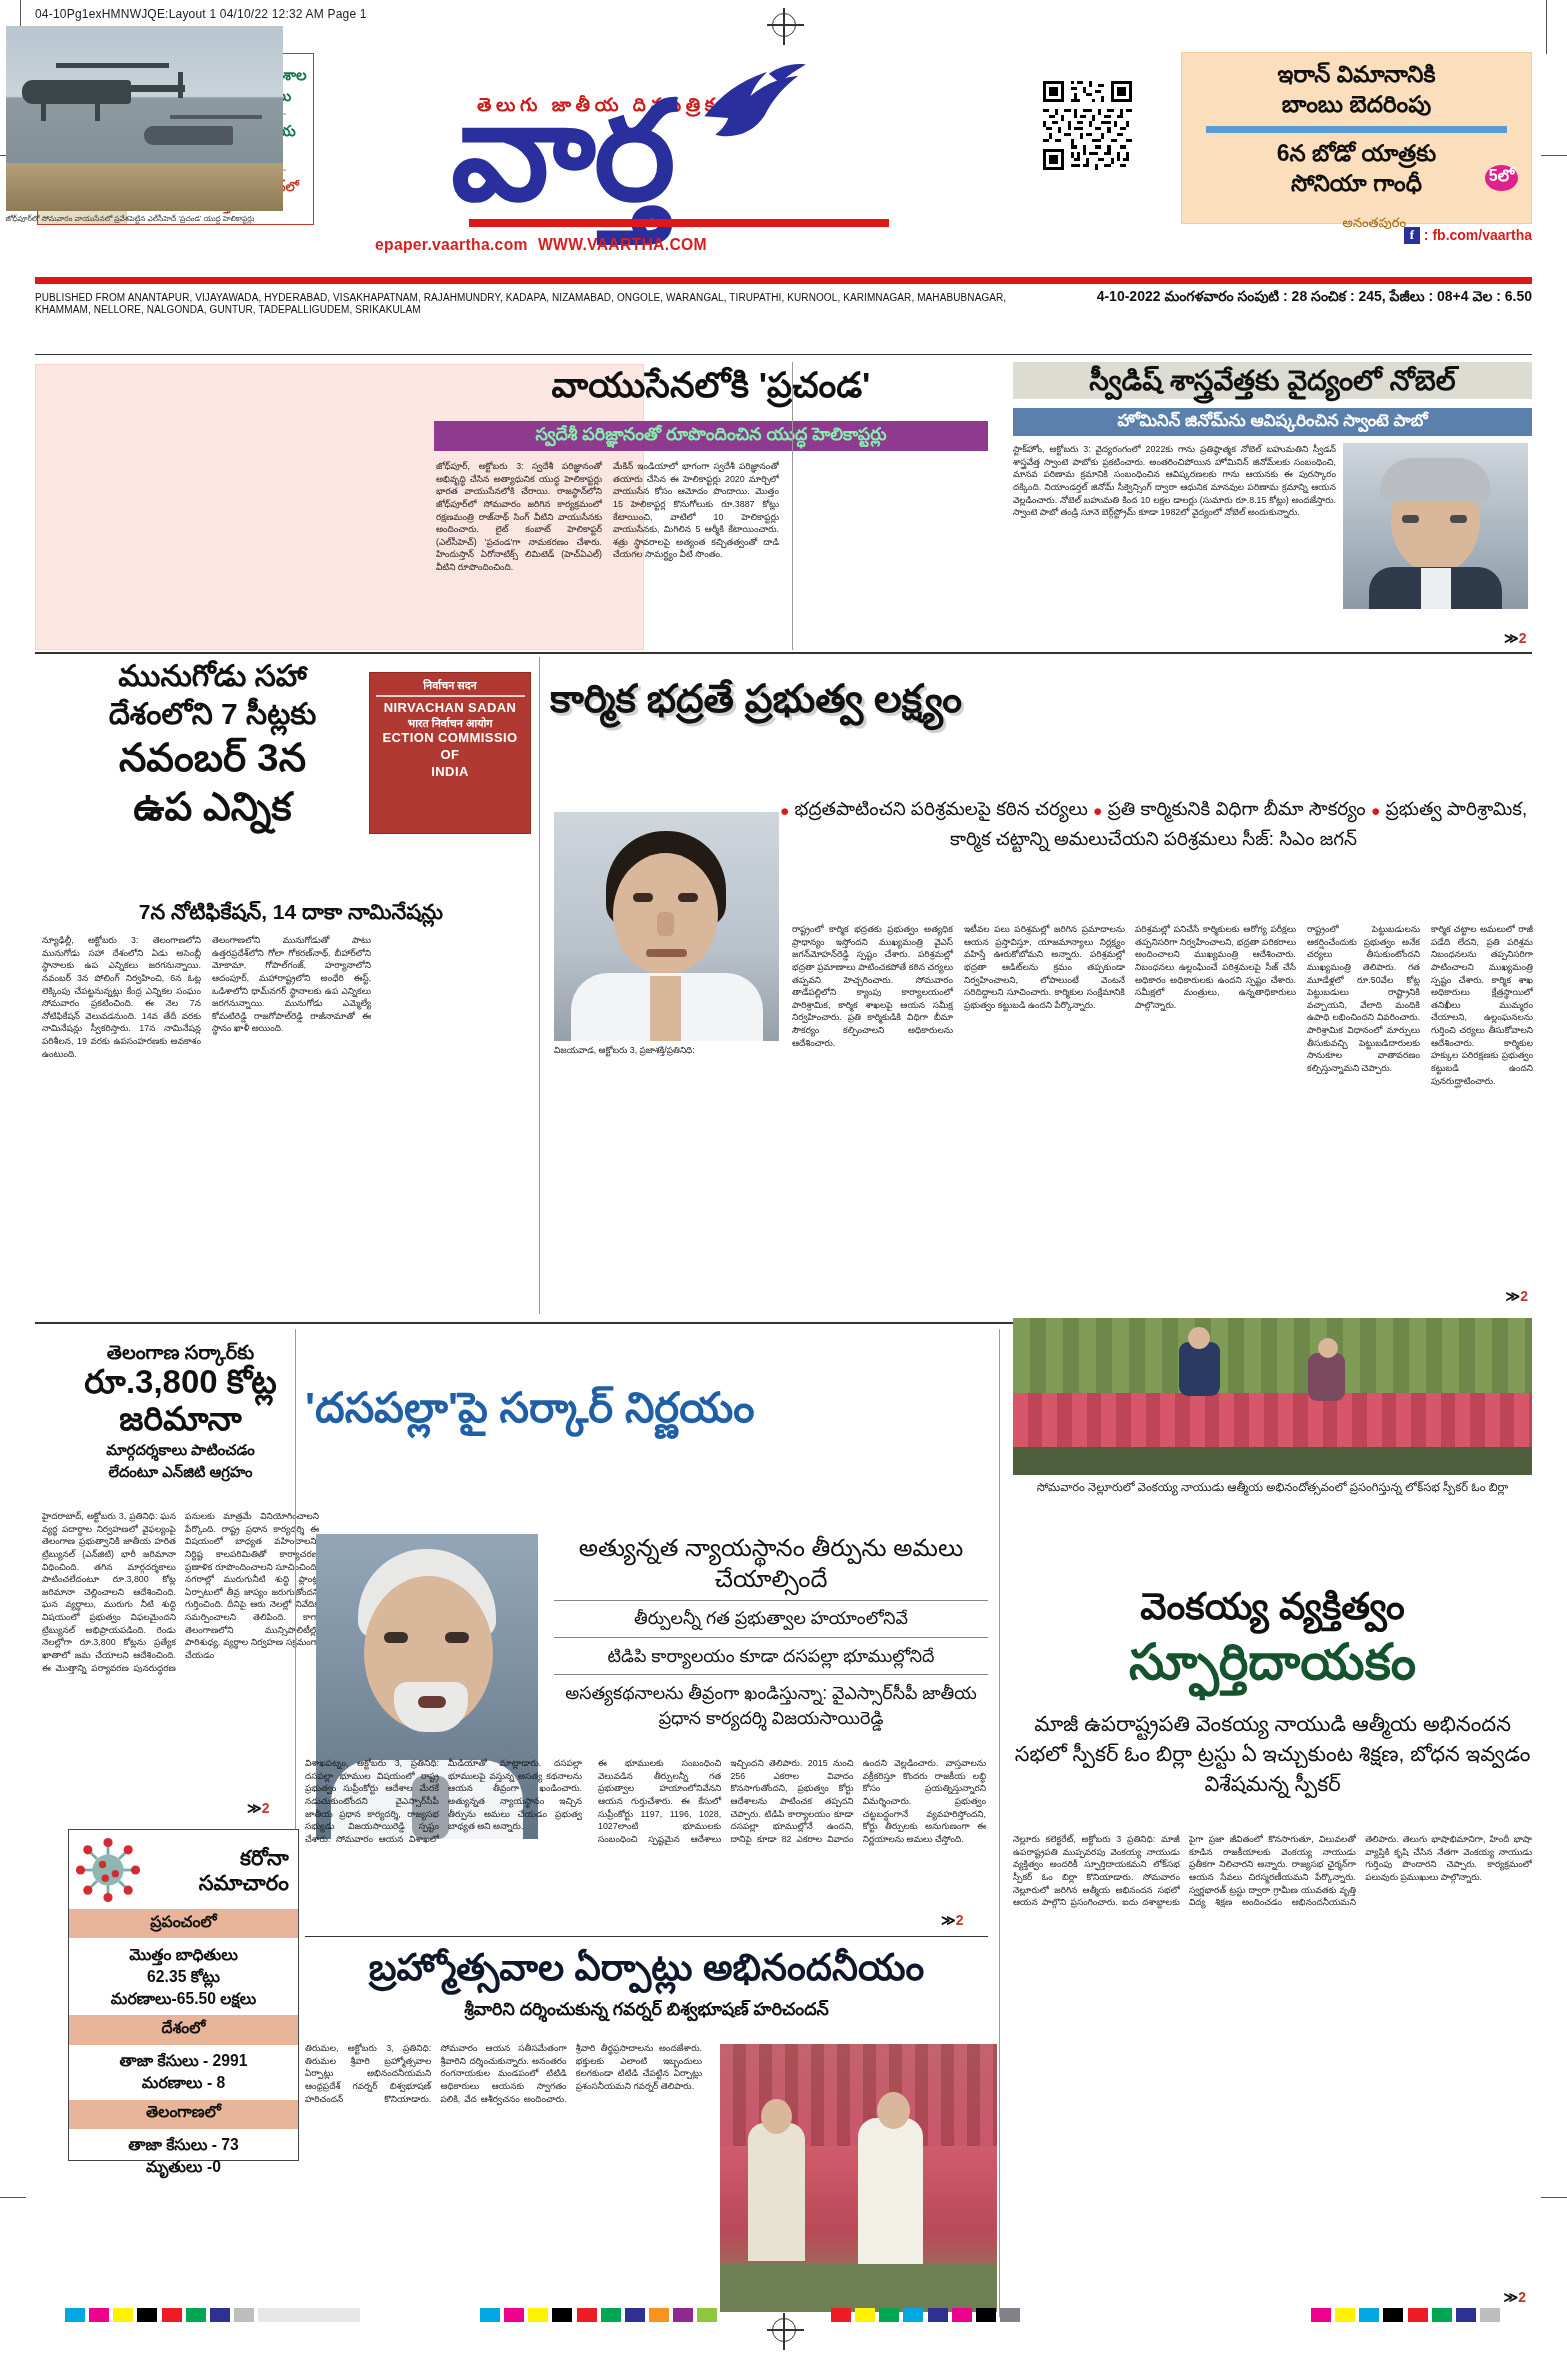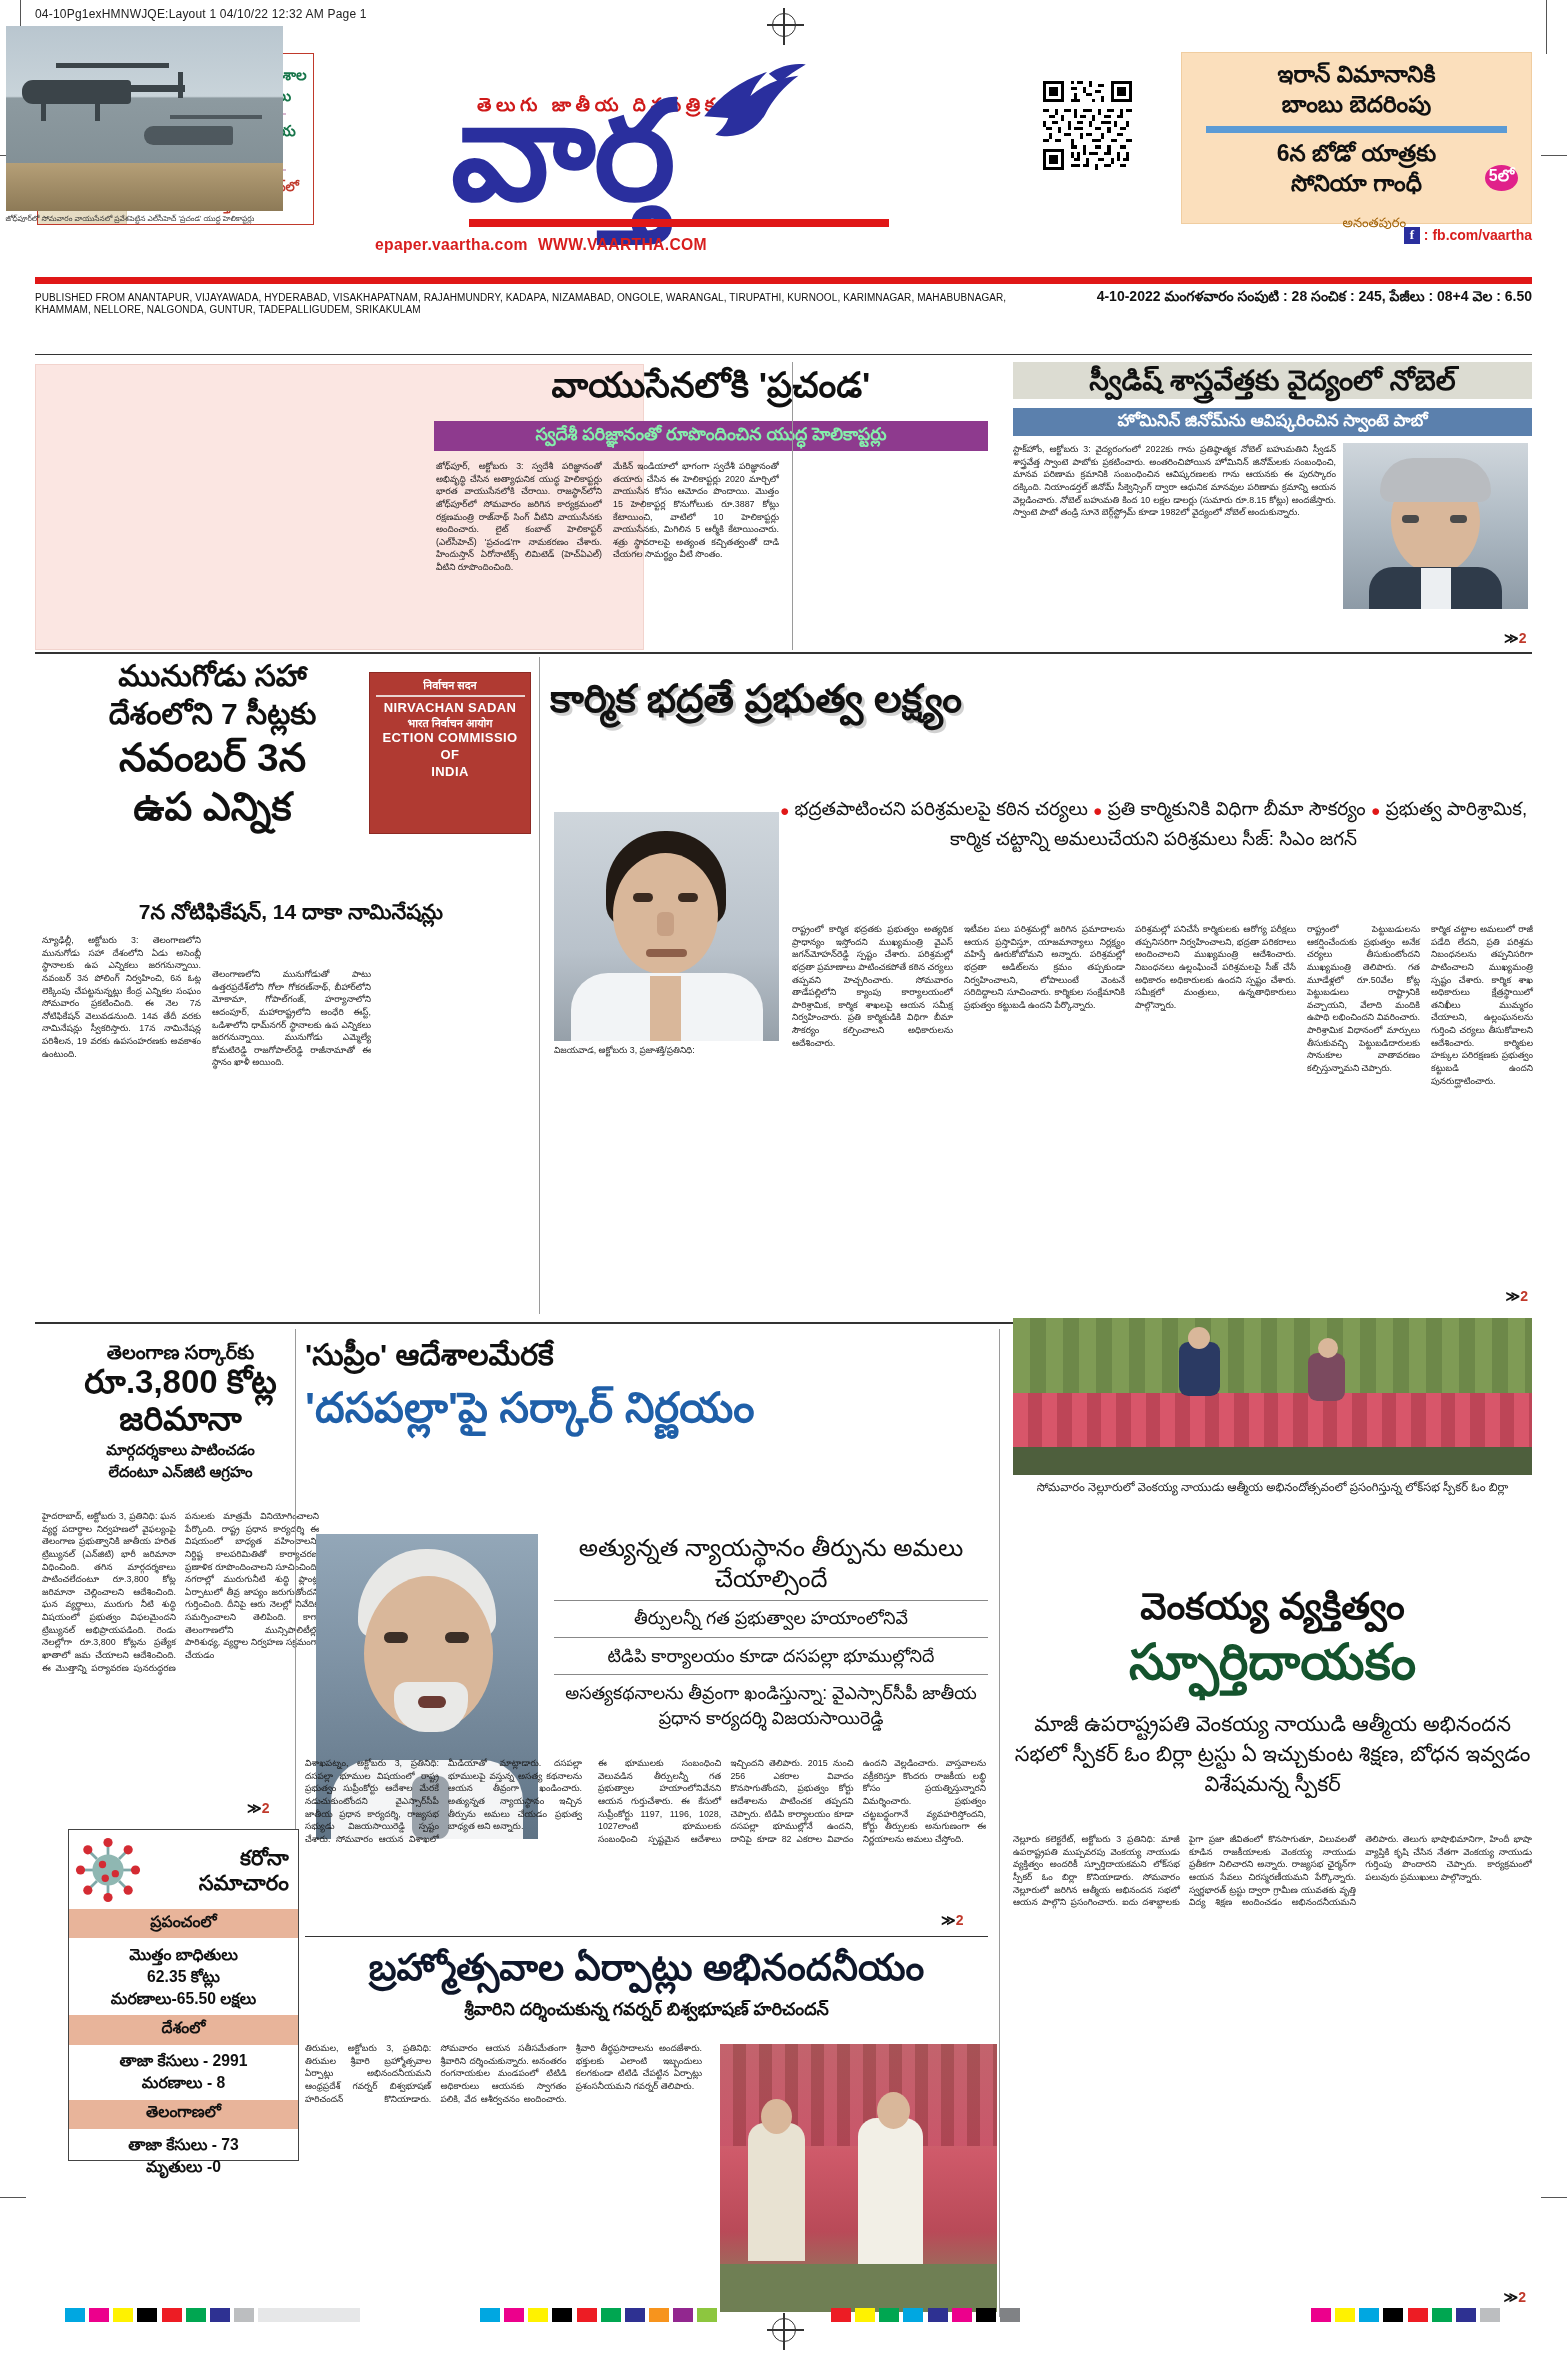--- a/index.html
+++ b/index.html
@@ -495,21 +495,21 @@
     <div class="hi">निर्वाचन सदन</div>
     <div style="height:1.8px;background:#e9d3cf;margin:2.8px 5.5px;"></div>
     <div class="en">NIRVACHAN SADAN</div>
     <div class="hi">भारत निर्वाचन आयोग</div>
     <div class="en">ECTION COMMISSIO</div>
     <div class="en">OF</div>
     <div class="en">INDIA</div>
   </div>
   <div class="elec-sub">7న నోటిఫికేషన్, 14 దాకా నామినేషన్లు</div>
   <div class="col" style="left:42px;top:934px;width:159px;height:378px;">న్యూఢిల్లీ, అక్టోబరు 3: తెలంగాణలోని మునుగోడు సహా దేశంలోని ఏడు అసెంబ్లీ స్థానాలకు ఉప ఎన్నికలు జరగనున్నాయి. నవంబర్ 3న పోలింగ్ నిర్వహించి, 6న ఓట్ల లెక్కింపు చేపట్టనున్నట్లు కేంద్ర ఎన్నికల సంఘం సోమవారం ప్రకటించింది. ఈ నెల 7న నోటిఫికేషన్ వెలువడనుంది. 14వ తేదీ వరకు నామినేషన్లు స్వీకరిస్తారు. 17న నామినేషన్ల పరిశీలన, 19 వరకు ఉపసంహరణకు అవకాశం ఉంటుంది.</div>
-  <div class="col" style="left:212px;top:968px;width:159px;height:378px;">తెలంగాణలోని మునుగోడుతో పాటు ఉత్తరప్రదేశ్‌లోని గోలా గోకరణ్‌నాథ్, బీహార్‌లోని మోకామా, గోపాల్‌గంజ్, హర్యానాలోని ఆదంపూర్, మహారాష్ట్రలోని అంధేరి ఈస్ట్, ఒడిశాలోని ధామ్‌నగర్ స్థానాలకు ఉప ఎన్నికలు జరగనున్నాయి. మునుగోడు ఎమ్మెల్యే కోమటిరెడ్డి రాజగోపాల్‌రెడ్డి రాజీనామాతో ఈ స్థానం ఖాళీ అయింది.</div>
+  <div class="col" style="left:212px;top:934px;width:159px;height:378px;font-family:Liberation Serif, serif;">తెలంగాణలోని మునుగోడుతో పాటు ఉత్తరప్రదేశ్‌లోని గోలా గోకరణ్‌నాథ్, బీహార్‌లోని మోకామా, గోపాల్‌గంజ్, హర్యానాలోని ఆదంపూర్, మహారాష్ట్రలోని అంధేరి ఈస్ట్, ఒడిశాలోని ధామ్‌నగర్ స్థానాలకు ఉప ఎన్నికలు జరగనున్నాయి. మునుగోడు ఎమ్మెల్యే కోమటిరెడ్డి రాజగోపాల్‌రెడ్డి రాజీనామాతో ఈ స్థానం ఖాళీ అయింది.</div>
 
   <div class="vrule" style="left:539px;top:657px;height:657px;"></div>
 
   <div class="lead-head">కార్మిక భద్రతే ప్రభుత్వ లక్ష్యం</div>
   <div class="lead-bullets">
     <span class="bul">●</span>
     <span>భద్రతపాటించని పరిశ్రమలపై కఠిన చర్యలు</span>
     <span class="bul">●</span>
     <span>ప్రతి కార్మికునికి విధిగా బీమా సౌకర్యం</span>
     <span class="bul">●</span>
@@ -597,21 +597,20 @@
       <div>తాజా కేసులు - 2991</div>
       <div>మరణాలు - 8</div>
     </div>
     <div class="c-band">తెలంగాణలో</div>
     <div class="c-body">
       <div>తాజా కేసులు - 73</div>
       <div>మృతులు -0</div>
     </div>
   </div>
 
-  <div class="sup-kicker">'సుప్రీం' ఆదేశాలమేరకే</div>
   <div class="sup-head">'దసపల్లా'పై సర్కార్ నిర్ణయం</div>
   <div class="sup-photo">
     <div style="position:absolute;left:42px;top:14.8px;width:138px;height:89px;background:#e8e8e6;border-radius:68px 68px 16.6px 16.6px;"></div>
     <div class="face" style="left:48px;top:42px;width:129px;height:155px;"></div>
     <div style="position:absolute;left:68px;top:98px;width:24px;height:11px;background:#3c2f27;border-radius:5.5px;"></div>
     <div style="position:absolute;left:129px;top:98px;width:24px;height:11px;background:#3c2f27;border-radius:5.5px;"></div>
     <div style="position:absolute;left:78px;top:148px;width:74px;height:50px;background:#e9e9e7;border-radius:13px 13px 31px 31px;"></div>
     <div style="position:absolute;left:102px;top:162px;width:28px;height:12px;background:#6b3a33;border-radius:6.5px;"></div>
     <div style="position:absolute;left:14.8px;bottom:0;width:192px;height:79px;background:#f4f5f6;border-radius:41px 41px 0 0;"></div>
     <div style="position:absolute;left:96px;bottom:0;width:37px;height:63px;background:#9aa2aa;border-radius:11px;"></div>

